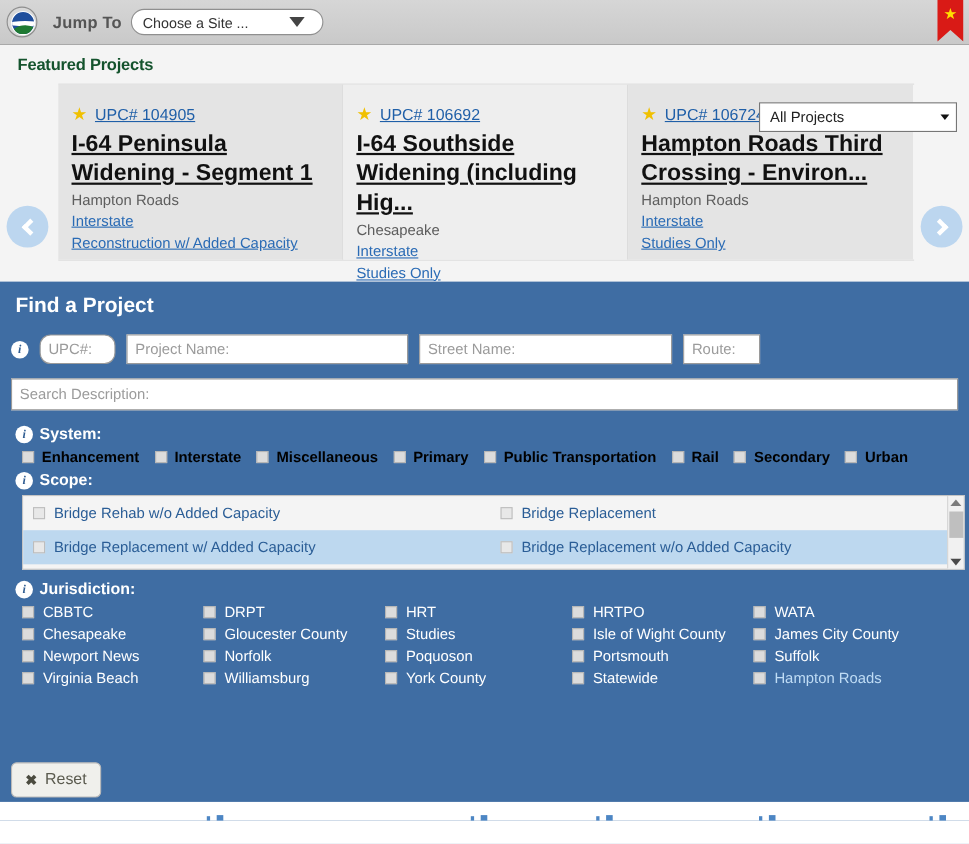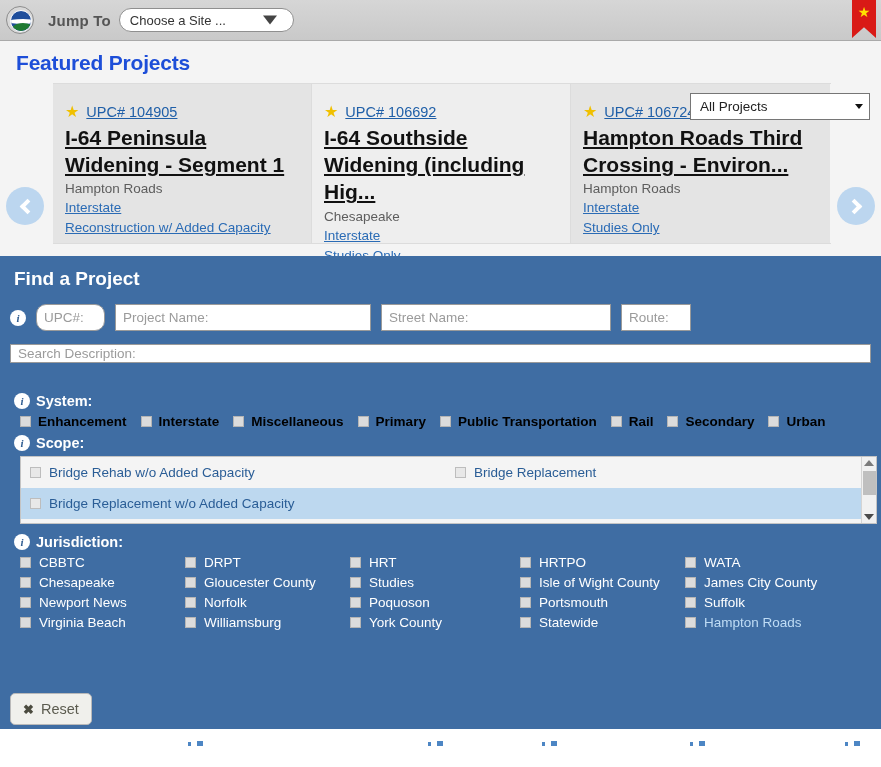--- a/index.html
+++ b/index.html
@@ -91,23 +91,23 @@
 
   
   .featured {
     position: relative;
     background: #f4f4f4;
     height: 215px;
     padding: 10px 0 0 0;
   }
   .featured h2 {
     margin: 0 0 8px 16px;
-    font-size: 21px;
+    font-size: 15px;
     font-weight: bold;
-    color: #1d4ed8;
+    color: #14532d;
     letter-spacing: -.2px;
   }
   .proj-filter {
     position: absolute;
     right: 11px; top: 52px;
     width: 180px; height: 27px;
     background: #ffffff;
     border: 1px solid #767676;
     display: flex; align-items: center;
     padding: 0 6px 0 9px;
@@ -205,21 +205,21 @@
     background: #ffffff;
     display: flex; align-items: center;
     padding-left: 7px;
     font-size: 13.5px;
     color: #9b9b9b;
   }
   .txt.upcf   { width: 69px; border-radius: 10px; }
   .txt.namef  { width: 256px; }
   .txt.streetf{ width: 230px; }
   .txt.routef { width: 70px; }
-  .txt.descf  { width: 861px; height: 19px; margin: 0 0 30px 0; }
+  .txt.descf  { width: 861px; height: 29px; margin: 0 0 14px 0; }
 
   .grp-label {
     display: flex; align-items: center; gap: 6px;
     color: #ffffff; font-size: 14.5px; font-weight: bold;
     margin: 0 0 5px 4px;
   }
   .cbrow { display: flex; align-items: center; margin: 0 0 6px 10px; }
   .cbitem { display: flex; align-items: center; gap: 7px; margin-right: 14px; }
   .cbox {
     width: 11px; height: 11px;
@@ -437,20 +437,24 @@
       <label class="scope-cell">
         <span class="cbox"></span>
         <span>Bridge Rehab w/o Added Capacity</span>
       </label>
       <label class="scope-cell">
         <span class="cbox"></span>
         <span>Bridge Replacement</span>
       </label>
     </div>
     <div class="scope-row alt">
+      <label class="scope-cell">
+        <span class="cbox"></span>
+        <span>Bridge Replacement w/ Added Capacity</span>
+      </label>
       <label class="scope-cell">
         <span class="cbox"></span>
         <span>Bridge Replacement w/o Added Capacity</span>
       </label>
     </div>
     <div class="sbar">
       <span class="up"></span>
       <span class="thumb"></span>
       <span class="dn"></span>
     </div>

